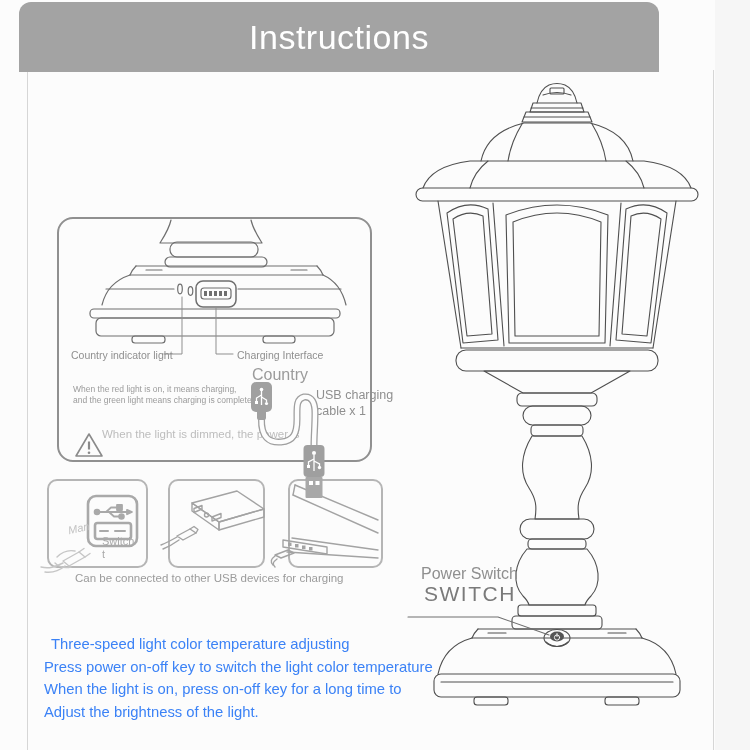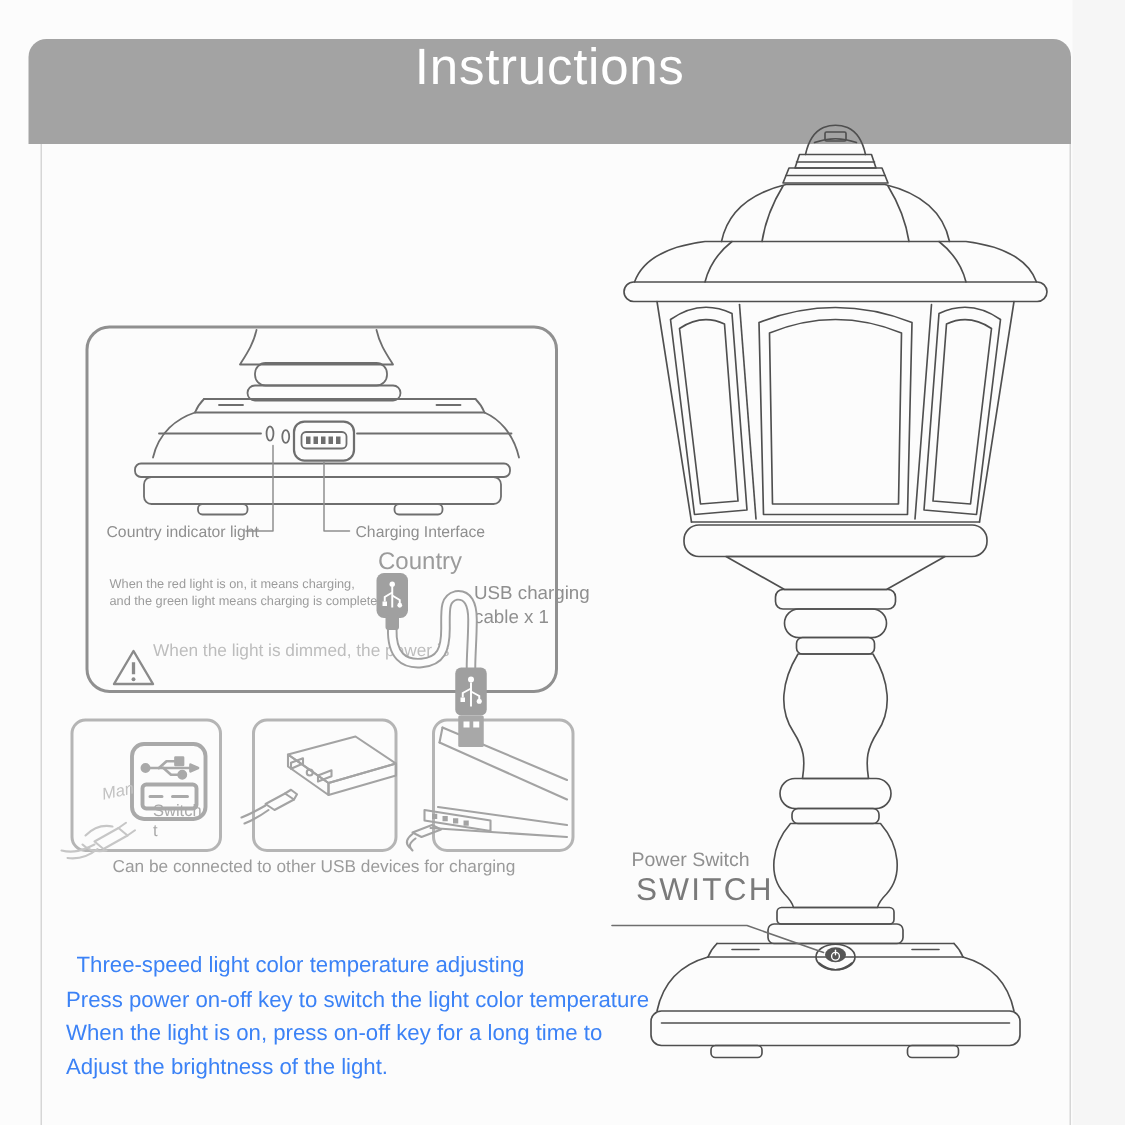--- a/index.html
+++ b/index.html
@@ -7,22 +7,22 @@
     width:750px;height:750px;position:relative;overflow:hidden;
     background:#fcfcfc;
     font-family:"Liberation Sans", sans-serif;
   }
   .abs{position:absolute;}
   #right-strip{left:715px;top:0;width:35px;height:750px;background:#f6f6f6;}
   .vline{width:1px;top:70px;height:680px;background:#d6d6d6;}
   #vl-left{left:27px;}
   #vl-right{left:713px;}
   #header{
-    left:19px;top:2px;width:695px;height:70px;background:#a3a3a3;
-    border-radius:12px 12px 0 0;display:flex;align-items:flex-start;justify-content:center;margin-top:24px;
+    left:19px;top:2px;width:640px;height:70px;background:#a3a3a3;
+    border-radius:12px 12px 0 0;display:flex;align-items:center;justify-content:center;
   }
   #header-title{color:#fff;font-size:34px;letter-spacing:.5px;}
   #detail-box{
     left:57px;top:217px;width:315px;height:245px;box-sizing:border-box;
     border:2px solid #909090;border-radius:16px;background:transparent;
   }
   .option-box{
     width:101px;height:89px;box-sizing:border-box;
     border:2px solid #b5b5b5;border-radius:10px;top:479px;
   }
@@ -31,21 +31,21 @@
   #label-indicator{left:71px;top:349px;}
   #label-interface{left:237px;top:349px;}
   .note{color:#9b9b9b;font-size:8.5px;line-height:10.5px;white-space:nowrap;}
   #charging-note{left:73px;top:384px;}
   #country-label{left:252px;top:366px;color:#9b9b9b;font-size:16px;}
   #cable-label{left:316px;top:388px;color:#8f8f8f;font-size:12.5px;line-height:15.5px;}
   #warning-text{left:102px;top:427px;color:#bdbdbd;font-size:11.5px;line-height:15px;white-space:nowrap;}
   #man-note{left:68px;top:522px;color:#c2c2c2;font-size:11px;font-style:italic;transform:rotate(-12deg);}
   #socket-label{left:102px;top:535px;color:#a9a9a9;font-size:11px;line-height:12.5px;}
   #caption{left:75px;top:572px;color:#9b9b9b;font-size:11.5px;}
-  #power-switch-label{left:421px;top:565px;color:#8f8f8f;font-size:13px;}
+  #power-switch-label{left:421px;top:565px;color:#8f8f8f;font-size:16px;}
   #switch-label{left:424px;top:582px;color:#7a7a7a;font-size:21px;letter-spacing:1.5px;}
   #footer{left:44px;top:633px;width:440px;}
   .fline{color:#3b82f6;font-size:14.8px;line-height:22.6px;white-space:nowrap;}
   .fline.indent{padding-left:7px;}
   svg{display:block;overflow:visible;}
 </style>
 </head>
 <body>
 
 <div id="right-strip" class="abs"></div>

